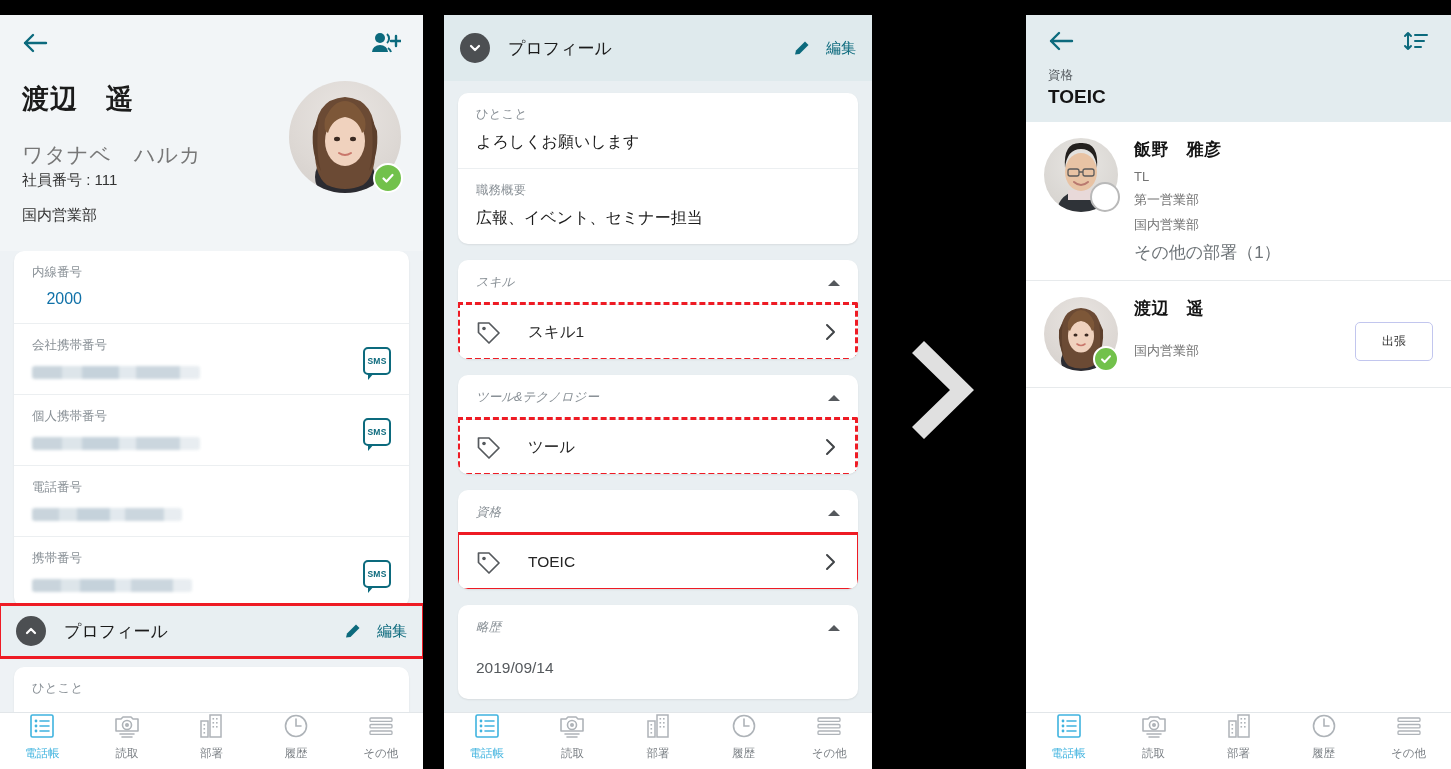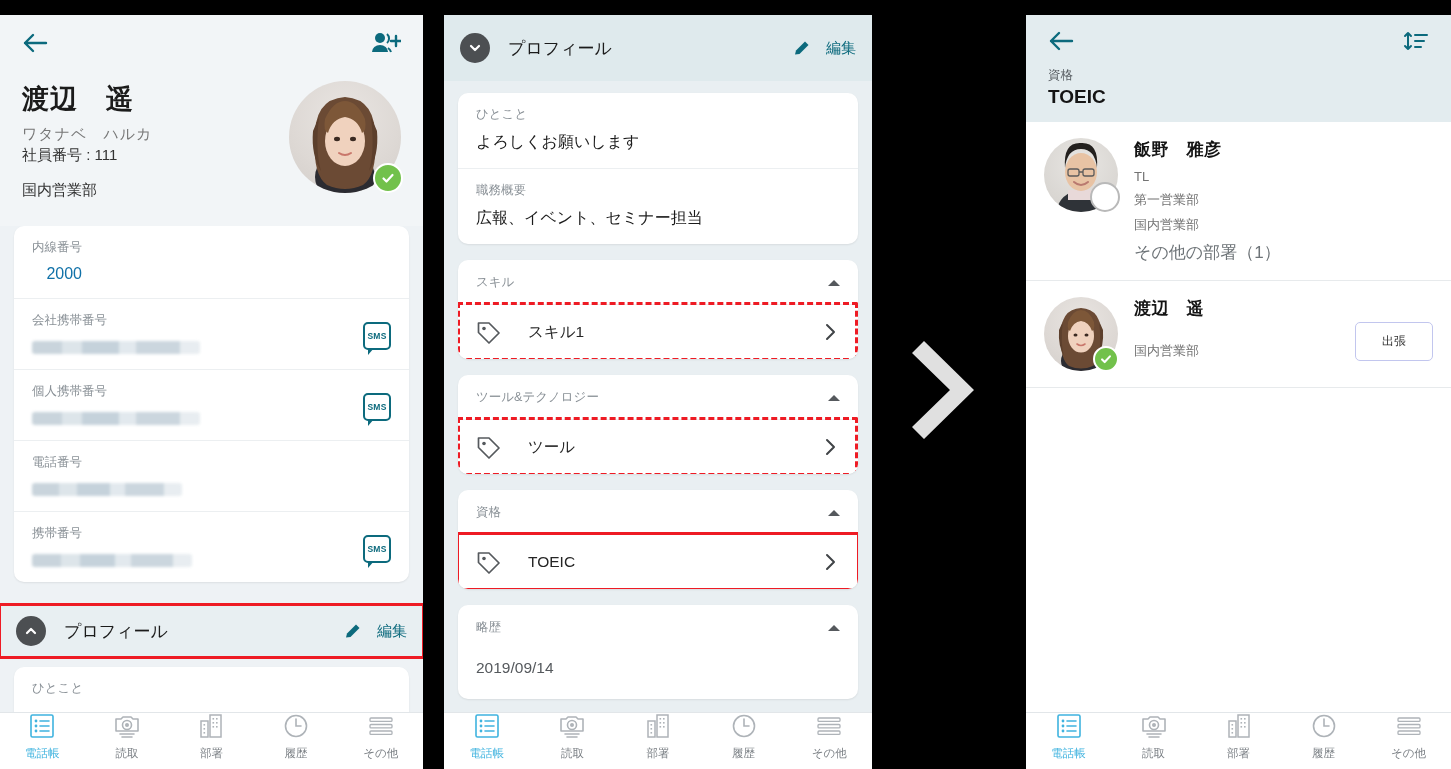--- a/index.html
+++ b/index.html
@@ -24,21 +24,21 @@
     display: flex; align-items: center; height: 66px; flex: none;
   }
 
   .icon-btn { display:flex; align-items:center; justify-content:center; cursor:pointer; }
 
   
   .p1-top { background:#f2f5f7; flex:none; }
   .p1-topbar { height: 56px; display:flex; align-items:center; justify-content:space-between; padding: 0 22px; }
   .p1-id { display:flex; align-items:flex-start; justify-content:space-between; padding: 10px 22px 26px 22px; }
   .p1-name { font-size: 27px; font-weight: bold; color:#1b1b1b; letter-spacing:1px; }
-  .p1-kana { font-size: 15px; color:#777; margin-top: 8px; letter-spacing:1px; }
+  .p1-kana { font-size: 21px; color:#777; margin-top: 24px; letter-spacing:1px; }
   .p1-empno { font-size: 15px; color:#333; margin-top: 2px; }
   .p1-dept { font-size: 15px; color:#333; margin-top: 16px; }
 
   .avatar { position:relative; width: 112px; height: 112px; border-radius:50%; overflow:visible; flex:none; }
   .avatar .ph { width:100%; height:100%; border-radius:50%; overflow:hidden; position:relative;
                 background: radial-gradient(circle at 50% 32%, #e9e5e2 0%, #ddd8d4 60%, #d2cdc9 100%); }
   .badge-ok { position:absolute; right:-2px; bottom:0px; width: 30px; height: 30px; border-radius:50%;
               background:#72c14b; border:2px solid #fff; display:flex; align-items:center; justify-content:center; }
   .badge-ring { position:absolute; right:-2px; bottom:0px; width: 30px; height: 30px; border-radius:50%;
               background:#fff; border:2px solid #b9b9b9; }
@@ -84,21 +84,21 @@
     flex: none; height: 72px; background:#fff; border-top: 1px solid #e2e6e9;
     display:flex; align-items:flex-start;
   }
   .nav-item { flex:1 1 0; display:flex; flex-direction:column; align-items:center; justify-content:center; gap: 7px; }
   .nav-label { font-size: 11.5px; color:#7a7f84; }
   .nav-item.active .nav-label { color:#3fb3df; }
 
   
   .p2-body { flex:1 1 auto; background:#e9eff2; padding-top: 12px; overflow:hidden; }
   .sec-head { padding: 14px 18px 13px 18px; display:flex; align-items:center; justify-content:space-between; }
-  .sec-title { font-size: 12.5px; color:#8a9197; }
+  .sec-title { font-size: 12.5px; color:#8a9197;font-style:italic; }
   .caret { width:0;height:0; border-left:6px solid transparent; border-right:6px solid transparent; border-bottom:6px solid #55595d; }
   .tag-row { display:flex; align-items:center; padding: 15px 18px; border-top: 1px solid #eceff1; background:#fff; }
   .tag-label { font-size: 15.5px; color:#262626; margin-left: 26px; flex:1 1 auto; }
 
   
   .p3-head { background:#e3ecef; padding: 0 0 14px 0; flex:none; }
   .p3-topbar { height: 52px; display:flex; align-items:center; justify-content:space-between; padding: 0 22px; }
   .p3-kind { font-size: 12.5px; color:#5a6065; padding: 0 22px; }
   .p3-val { font-size: 19px; font-weight:bold; color:#141414; padding: 2px 22px 0 22px; }
   .p3-list { flex:1 1 auto; background:#fff; overflow:hidden; }

